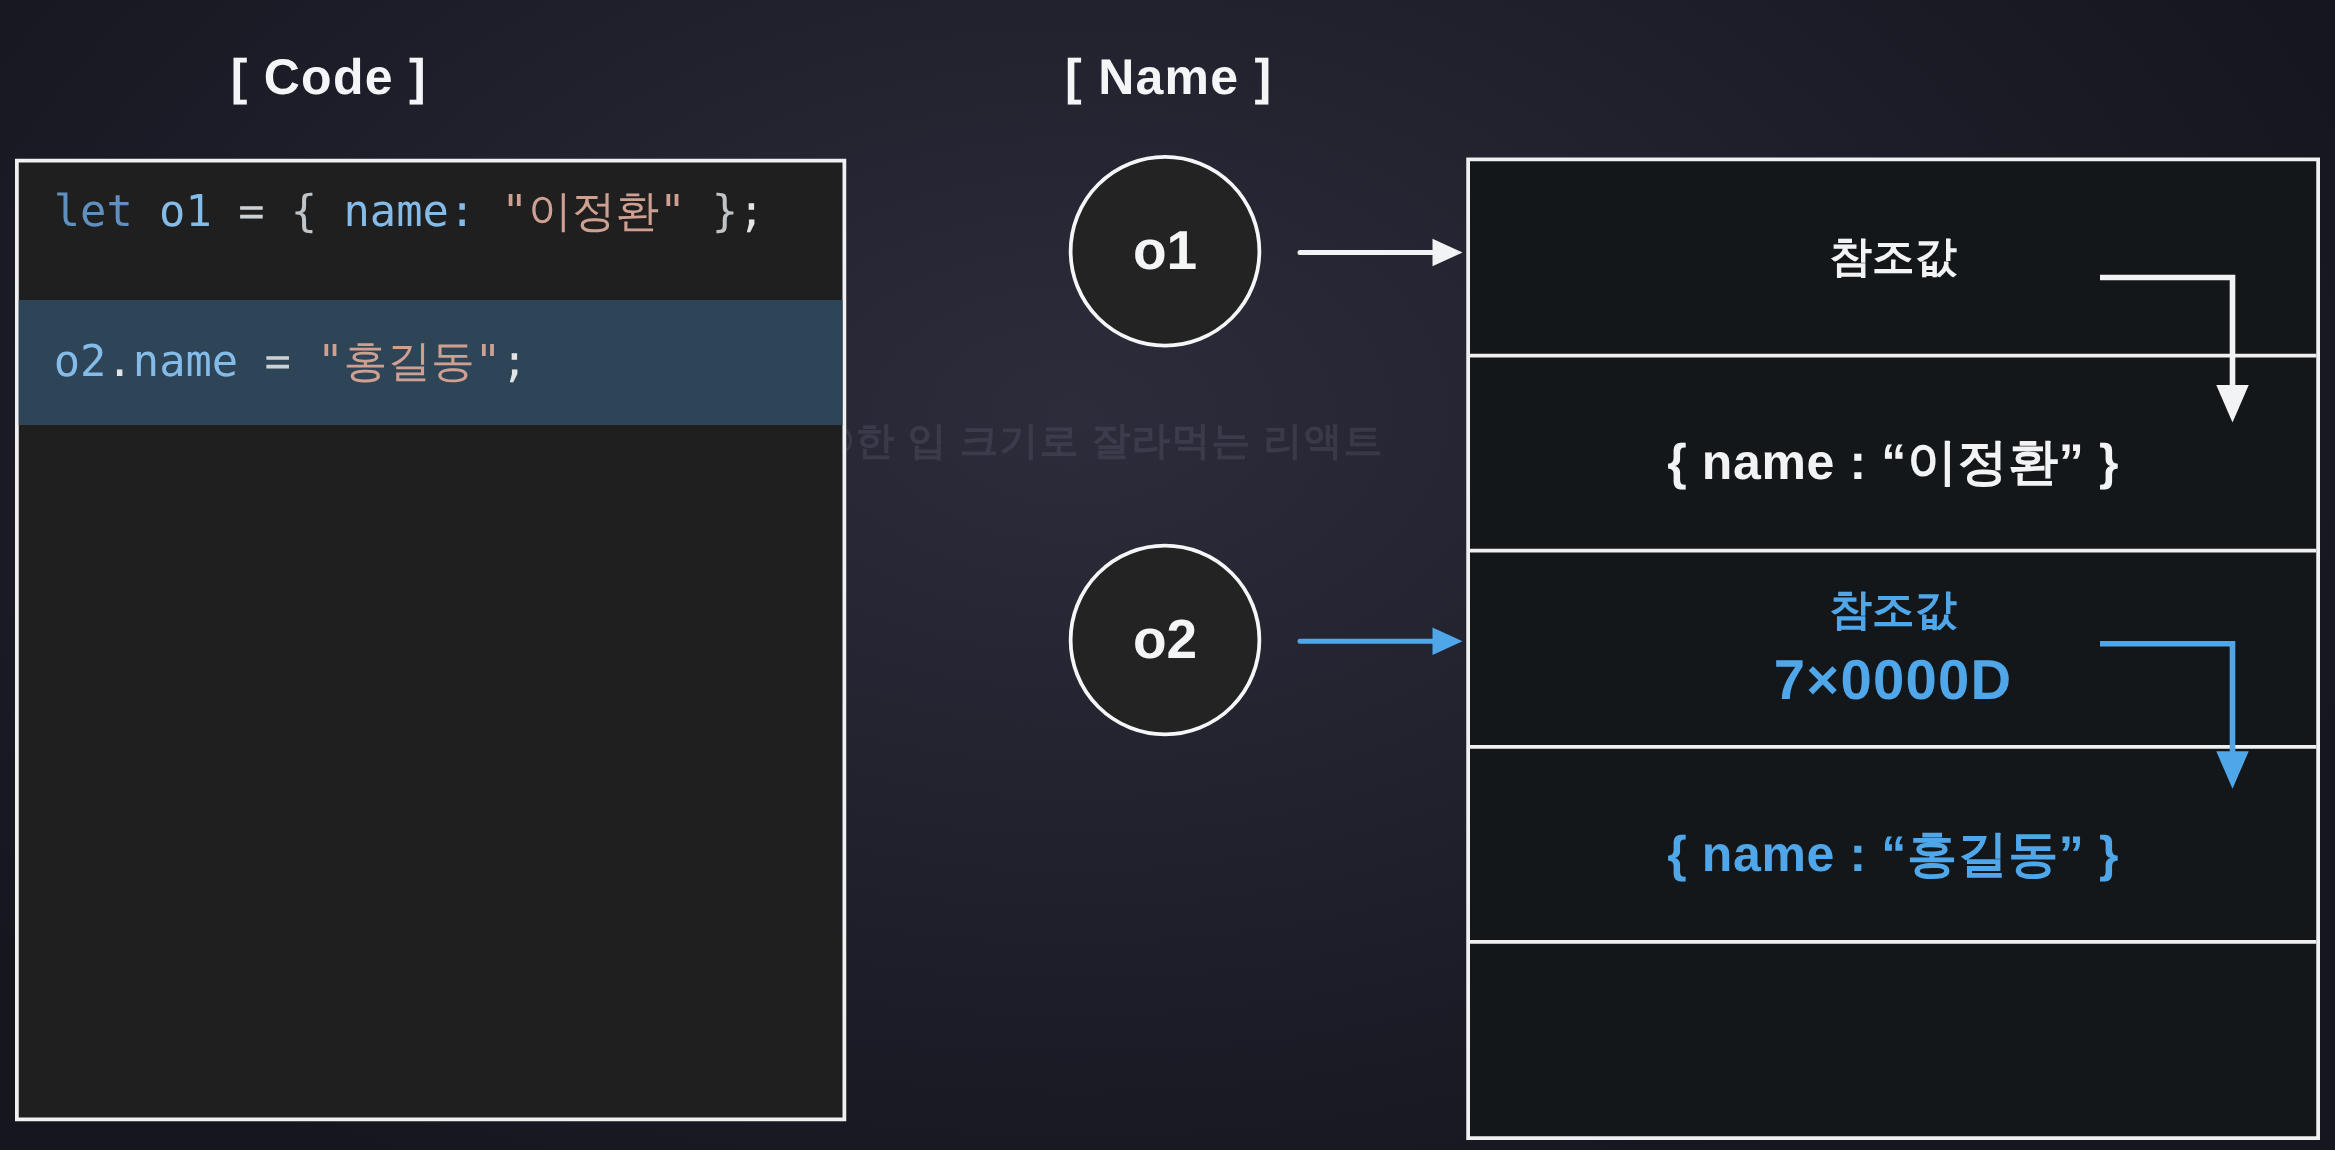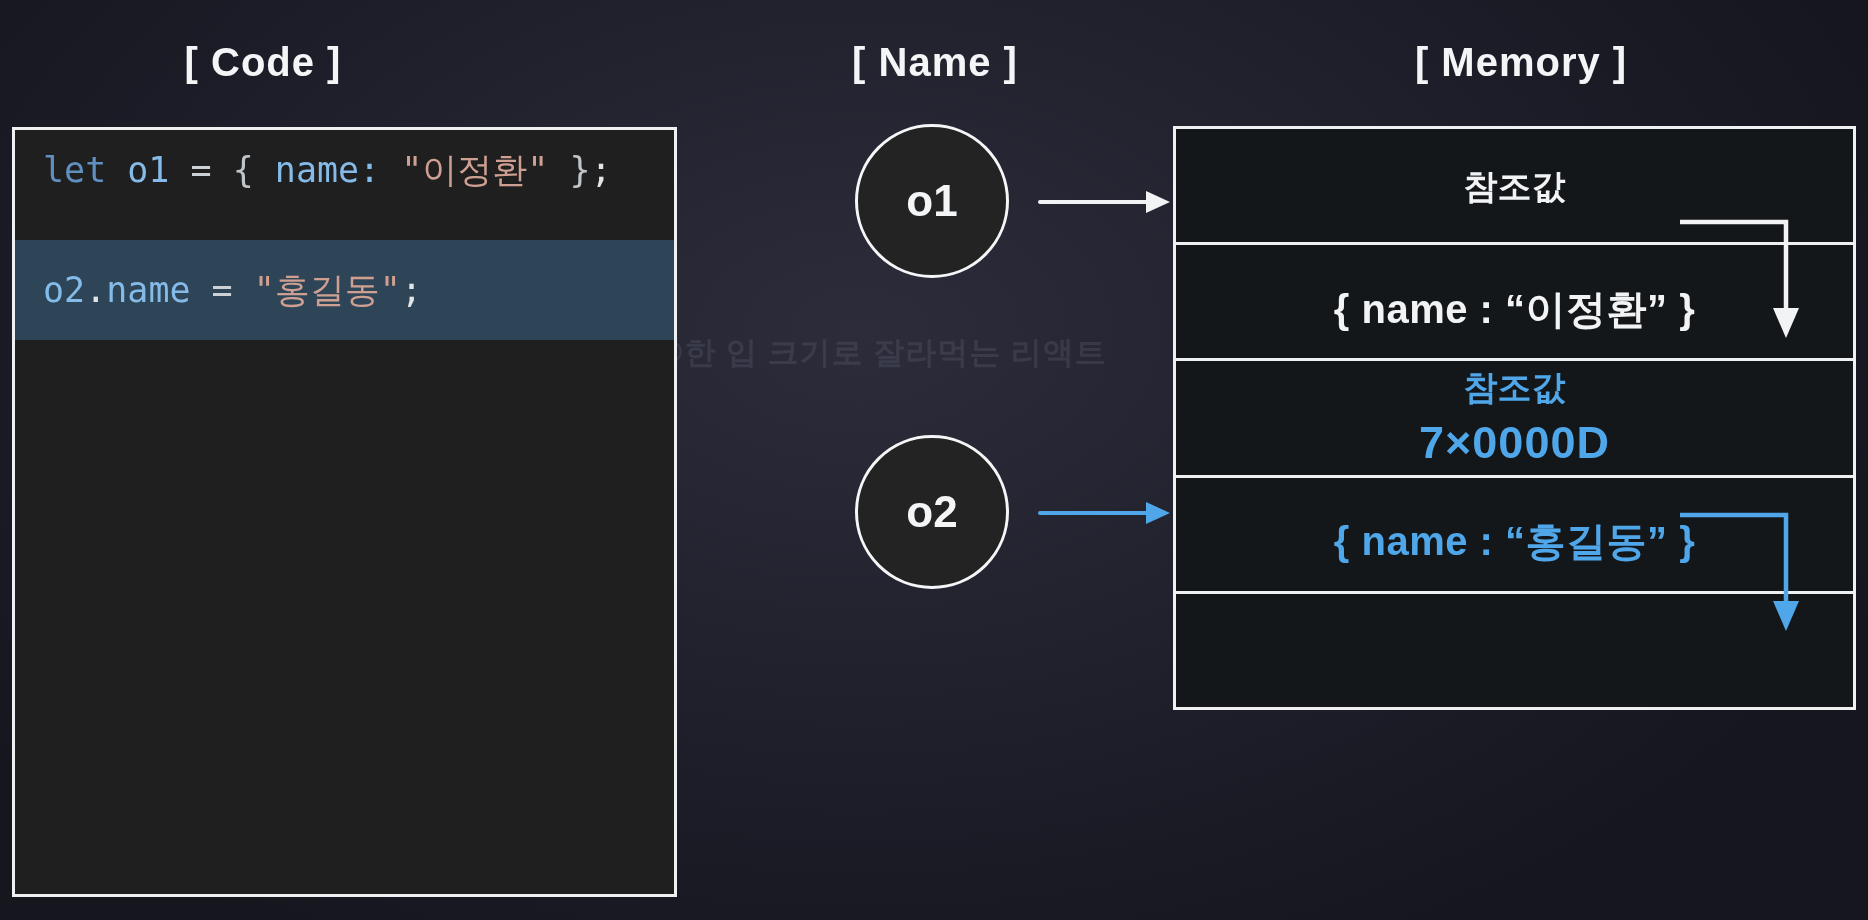--- a/index.html
+++ b/index.html
@@ -38,21 +38,21 @@
   }
   #var-o1{top:124px;}
   #var-o2{top:435px;}
   
   .shaft{position:absolute;height:4px;border-radius:2px;}
   .head-right{position:absolute;width:0;height:0;border-top:11px solid transparent;border-bottom:11px solid transparent;}
   .white{background:#f2f3f5;}
   .blue{background:#4fa7ea;}
   
   #memory-table{
-    position:absolute;left:1173px;top:126px;width:683px;height:584px;
+    position:absolute;left:1173px;top:126px;width:683px;height:786px;
     box-sizing:border-box;border:3px solid #eef0f2;background:#14171a;
     display:flex;flex-direction:column;
   }
   .mem-row{flex:1 1 0;display:flex;flex-direction:column;align-items:center;justify-content:center;}
   .mem-row.bordered{border-bottom:3px solid #eef0f2;}
   .ref-label{font-size:34px;font-weight:bold;line-height:50px;}
   .ref-value{font-size:45px;font-weight:bold;line-height:62px;letter-spacing:1px;}
   .obj-value{font-size:40px;font-weight:bold;letter-spacing:0.5px;margin-top:15px;}
   .c-white{color:#f2f3f5;}
   .c-blue{color:#4fa7ea;}
@@ -63,21 +63,20 @@
     color:rgba(165,170,188,0.14);font-size:31px;font-weight:bold;white-space:nowrap;letter-spacing:1px;
   }
 </style>
 </head>
 <body>
 
 <div id="canvas">
 
   <div class="col-title" style="left:935px;">[ Name ]</div>
   <div class="col-title" style="left:263px;">[ Code ]</div>
-  <div class="col-title" style="left:1521px;">[ Memory ]</div>
 
   <div id="watermark">@한 입 크기로 잘라먹는 리액트</div>
 
   <div id="code-panel">
     <div id="code-lines">
       <div class="code-line"><span class="tk kw">let </span><span class="tk id">o1 </span><span class="tk op">= </span><span class="tk pn">{ </span><span class="tk id">name: </span><span class="tk str">"이정환"</span><span class="tk pn"> }</span><span class="tk semi">;</span></div>
       <div class="code-spacer"></div>
       <div class="code-line hl"><span class="tk id">o2</span><span class="tk semi">.</span><span class="tk id">name </span><span class="tk op">= </span><span class="tk str">"홍길동"</span><span class="tk semi">;</span></div>
     </div>
   </div>

